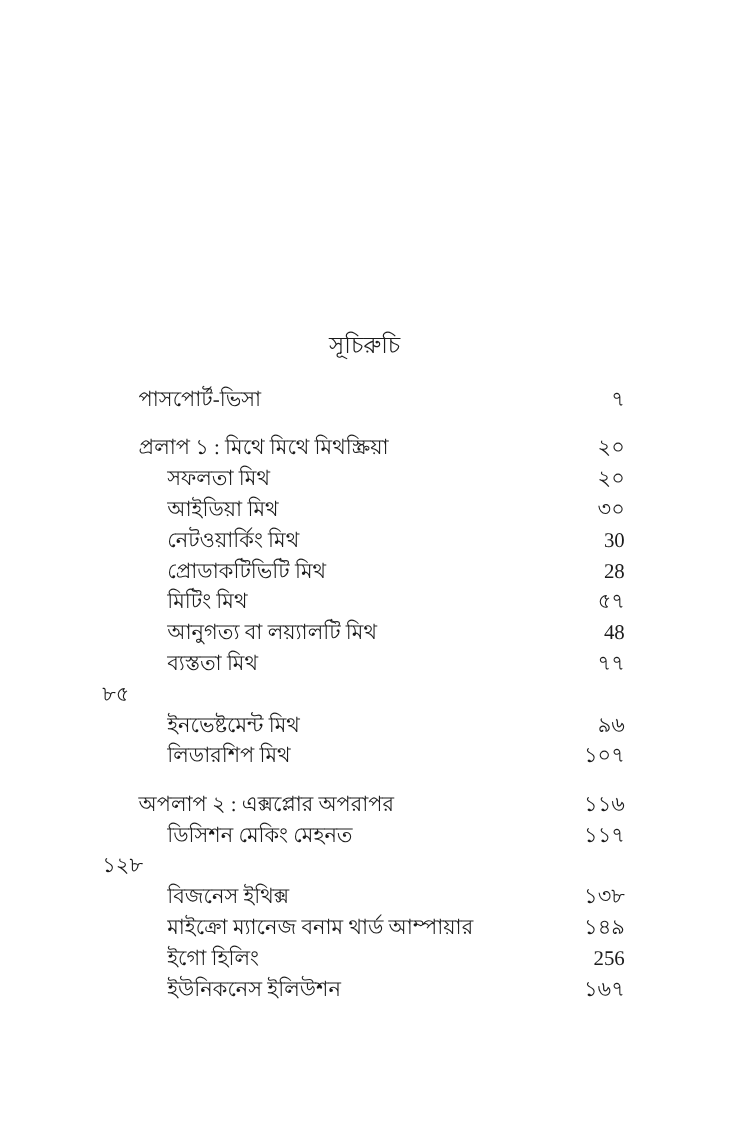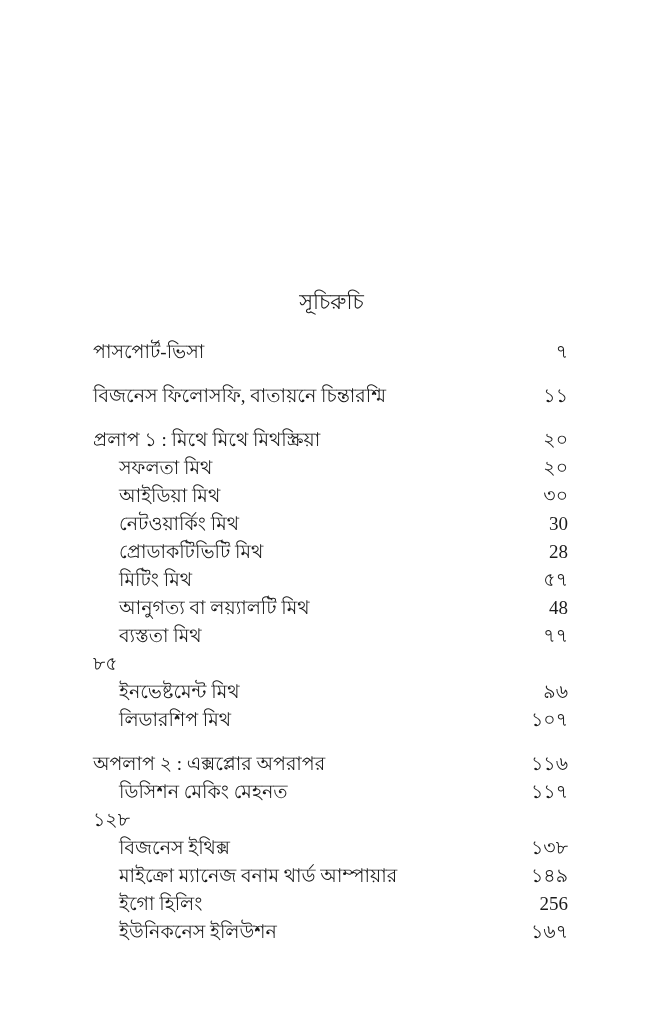--- a/index.html
+++ b/index.html
@@ -13,38 +13,39 @@
     height: 1024px;
     margin: 0 auto;
     background: #ffffff;
     box-sizing: border-box;
     padding-top: 284px;
     font-family: "Liberation Serif", "DejaVu Serif", serif;
     color: #1b1b1b;
     overflow: hidden;
   }
   .title {
-    margin: 4px;
+    margin: 16px;
     text-align: center;
     font-size: 21px;
     font-weight: normal;
     line-height: 28px;
   }
   .toc {
     margin: 22px 95px 0 93px; 
   }
   .row {
     display: flex;
     justify-content: space-between;
     align-items: baseline;
     font-size: 19px;
     line-height: 28px;
   }
   .row .label {
     white-space: nowrap;
+    margin-left: 33px;
   }
   .row .pagenum {
     text-align: right;
     white-space: nowrap;
   }
   .row.sub .label {
     padding-left: 26px; 
   }
   .sp {
     margin-top: 16px; 
@@ -57,24 +58,20 @@
 
   <h1 class="title">সূচিরুচি</h1>
 
   <div class="toc">
 
     <div class="row top">
       <span class="label">পাসপোর্ট-ভিসা</span>
       <span class="pagenum">৭</span>
     </div>
 
-    <div class="row top sp">
-      <span class="label">বিজনেস ফিলোসফি, বাতায়নে চিন্তারশ্মি</span>
-      <span class="pagenum">১১</span>
-    </div>
 
     <div class="row section sp">
       <span class="label">প্রলাপ ১ : মিথে মিথে মিথস্ক্রিয়া</span>
       <span class="pagenum">২০</span>
     </div>
 
     <div class="row sub">
       <span class="label">সফলতা মিথ</span>
       <span class="pagenum">২০</span>
     </div>

